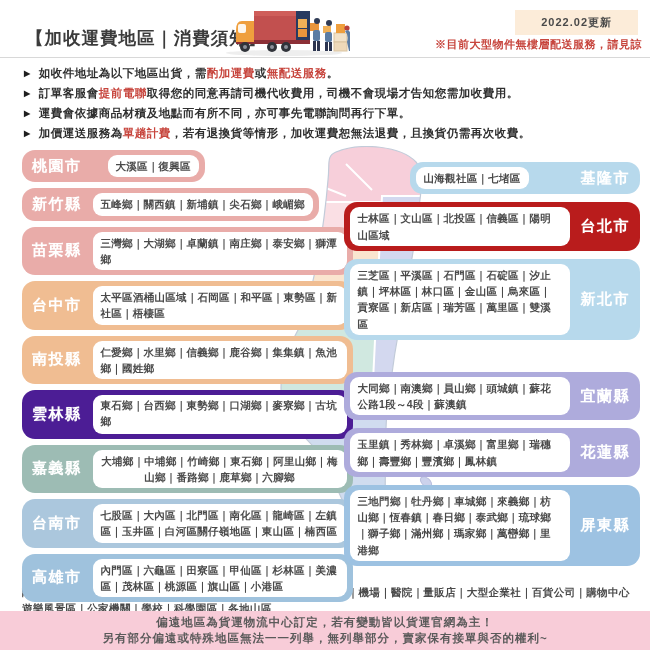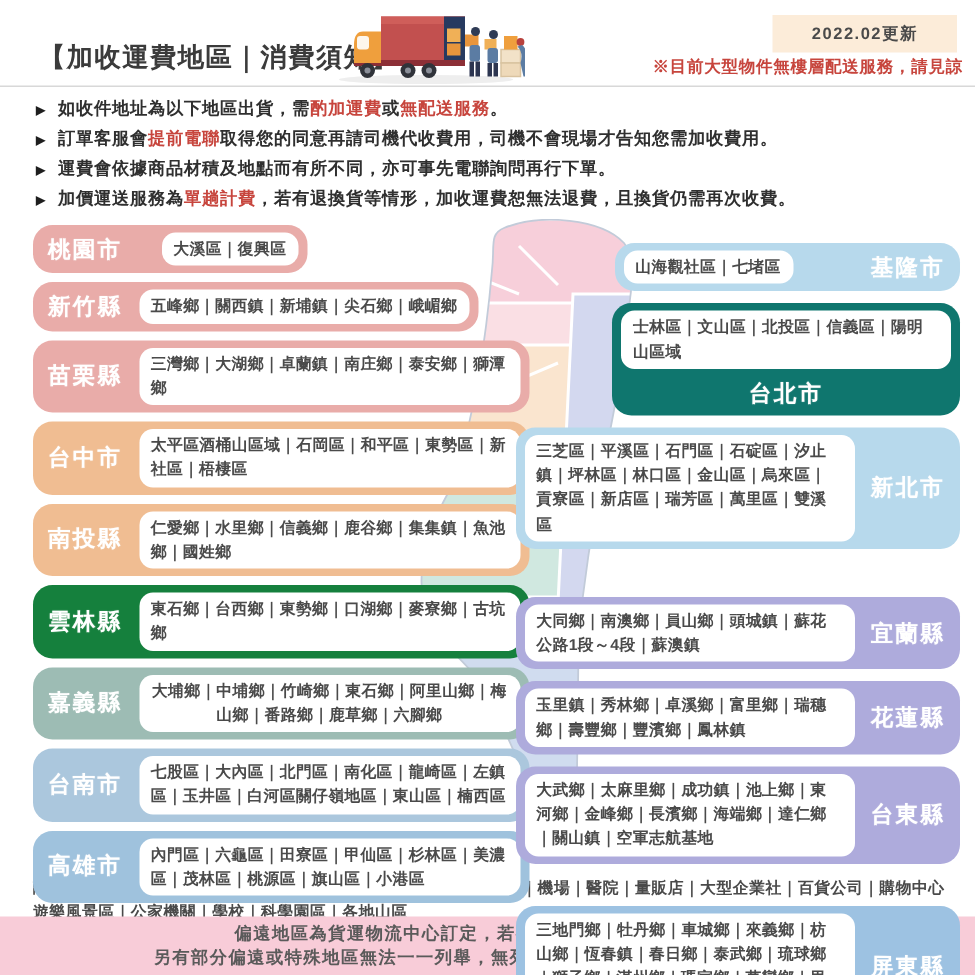--- a/index.html
+++ b/index.html
@@ -159,21 +159,21 @@
         <span class="dbox">三灣鄉｜大湖鄉｜卓蘭鎮｜南庄鄉｜泰安鄉｜獅潭鄉</span>
       </div>
       <div class="region-row" style="background: rgb(240, 189, 146);">
         <span class="county">台中市</span>
         <span class="dbox">太平區酒桶山區域｜石岡區｜和平區｜東勢區｜新社區｜梧棲區</span>
       </div>
       <div class="region-row" style="background: rgb(240, 189, 146);">
         <span class="county">南投縣</span>
         <span class="dbox">仁愛鄉｜水里鄉｜信義鄉｜鹿谷鄉｜集集鎮｜魚池鄉｜國姓鄉</span>
       </div>
-      <div class="region-row" style="background: #15803d;">
+      <div class="region-row" style="background: #4c1d95; font-family: Liberation Mono, monospace;">
         <span class="county">雲林縣</span>
         <span class="dbox">東石鄉｜台西鄉｜東勢鄉｜口湖鄉｜麥寮鄉｜古坑鄉</span>
       </div>
       <div class="region-row" style="background: rgb(157, 188, 180); text-align: center;">
         <span class="county">嘉義縣</span>
         <span class="dbox">大埔鄉｜中埔鄉｜竹崎鄉｜東石鄉｜阿里山鄉｜梅山鄉｜番路鄉｜鹿草鄉｜六腳鄉</span>
       </div>
       <div class="region-row" style="background: rgb(171, 199, 221);">
         <span class="county">台南市</span>
         <span class="dbox">七股區｜大內區｜北門區｜南化區｜龍崎區｜左鎮區｜玉井區｜白河區關仔嶺地區｜東山區｜楠西區</span>
@@ -181,40 +181,36 @@
       <div class="region-row" style="background: rgb(159, 194, 221);">
         <span class="county">高雄市</span>
         <span class="dbox">內門區｜六龜區｜田寮區｜甲仙區｜杉林區｜美濃區｜茂林區｜桃源區｜旗山區｜小港區</span>
       </div>
     </div>
   <div class="col col-right" id="col-right">
       <div class="region-row" style="background: rgb(183, 217, 236); gap: 48px;">
         <span class="dbox">山海觀社區｜七堵區</span>
         <span class="county">基隆市</span>
       </div>
-      <div class="region-row" style="background: #0f766e; flex-direction: column;">
+      <div class="region-row" style="background: #b91c1c;">
         <span class="dbox">士林區｜文山區｜北投區｜信義區｜陽明山區域</span>
         <span class="county">台北市</span>
       </div>
       <div class="region-row" style="background: rgb(183, 217, 236);">
         <span class="dbox">三芝區｜平溪區｜石門區｜石碇區｜汐止鎮｜坪林區｜林口區｜金山區｜烏來區｜貢寮區｜新店區｜瑞芳區｜萬里區｜雙溪區</span>
         <span class="county">新北市</span>
       </div>
       <div class="region-row" style="background: rgb(174, 171, 220);">
         <span class="dbox">大同鄉｜南澳鄉｜員山鄉｜頭城鎮｜蘇花公路1段～4段｜蘇澳鎮</span>
         <span class="county">宜蘭縣</span>
       </div>
       <div class="region-row" style="background: rgb(174, 171, 220);">
         <span class="dbox">玉里鎮｜秀林鄉｜卓溪鄉｜富里鄉｜瑞穗鄉｜壽豐鄉｜豐濱鄉｜鳳林鎮</span>
         <span class="county">花蓮縣</span>
       </div>
-      <div class="region-row" style="background: rgb(174, 171, 220);">
-        <span class="dbox">大武鄉｜太麻里鄉｜成功鎮｜池上鄉｜東河鄉｜金峰鄉｜長濱鄉｜海端鄉｜達仁鄉｜關山鎮｜空軍志航基地</span>
-        <span class="county">台東縣</span>
-      </div>
       <div class="region-row" style="background: rgb(157, 194, 226);">
         <span class="dbox">三地門鄉｜牡丹鄉｜車城鄉｜來義鄉｜枋山鄉｜恆春鎮｜春日鄉｜泰武鄉｜琉球鄉｜獅子鄉｜滿州鄉｜瑪家鄉｜萬巒鄉｜里港鄉</span>
         <span class="county">屏東縣</span>
       </div>
     </div>
 
   <div class="section-heading">
     <span class="marker">▶</span>
     <span id="nationwide-heading-text"><span>以下地點</span><span class="red">全台</span><span>皆屬需加收或無配送地區</span></span>
   </div>

